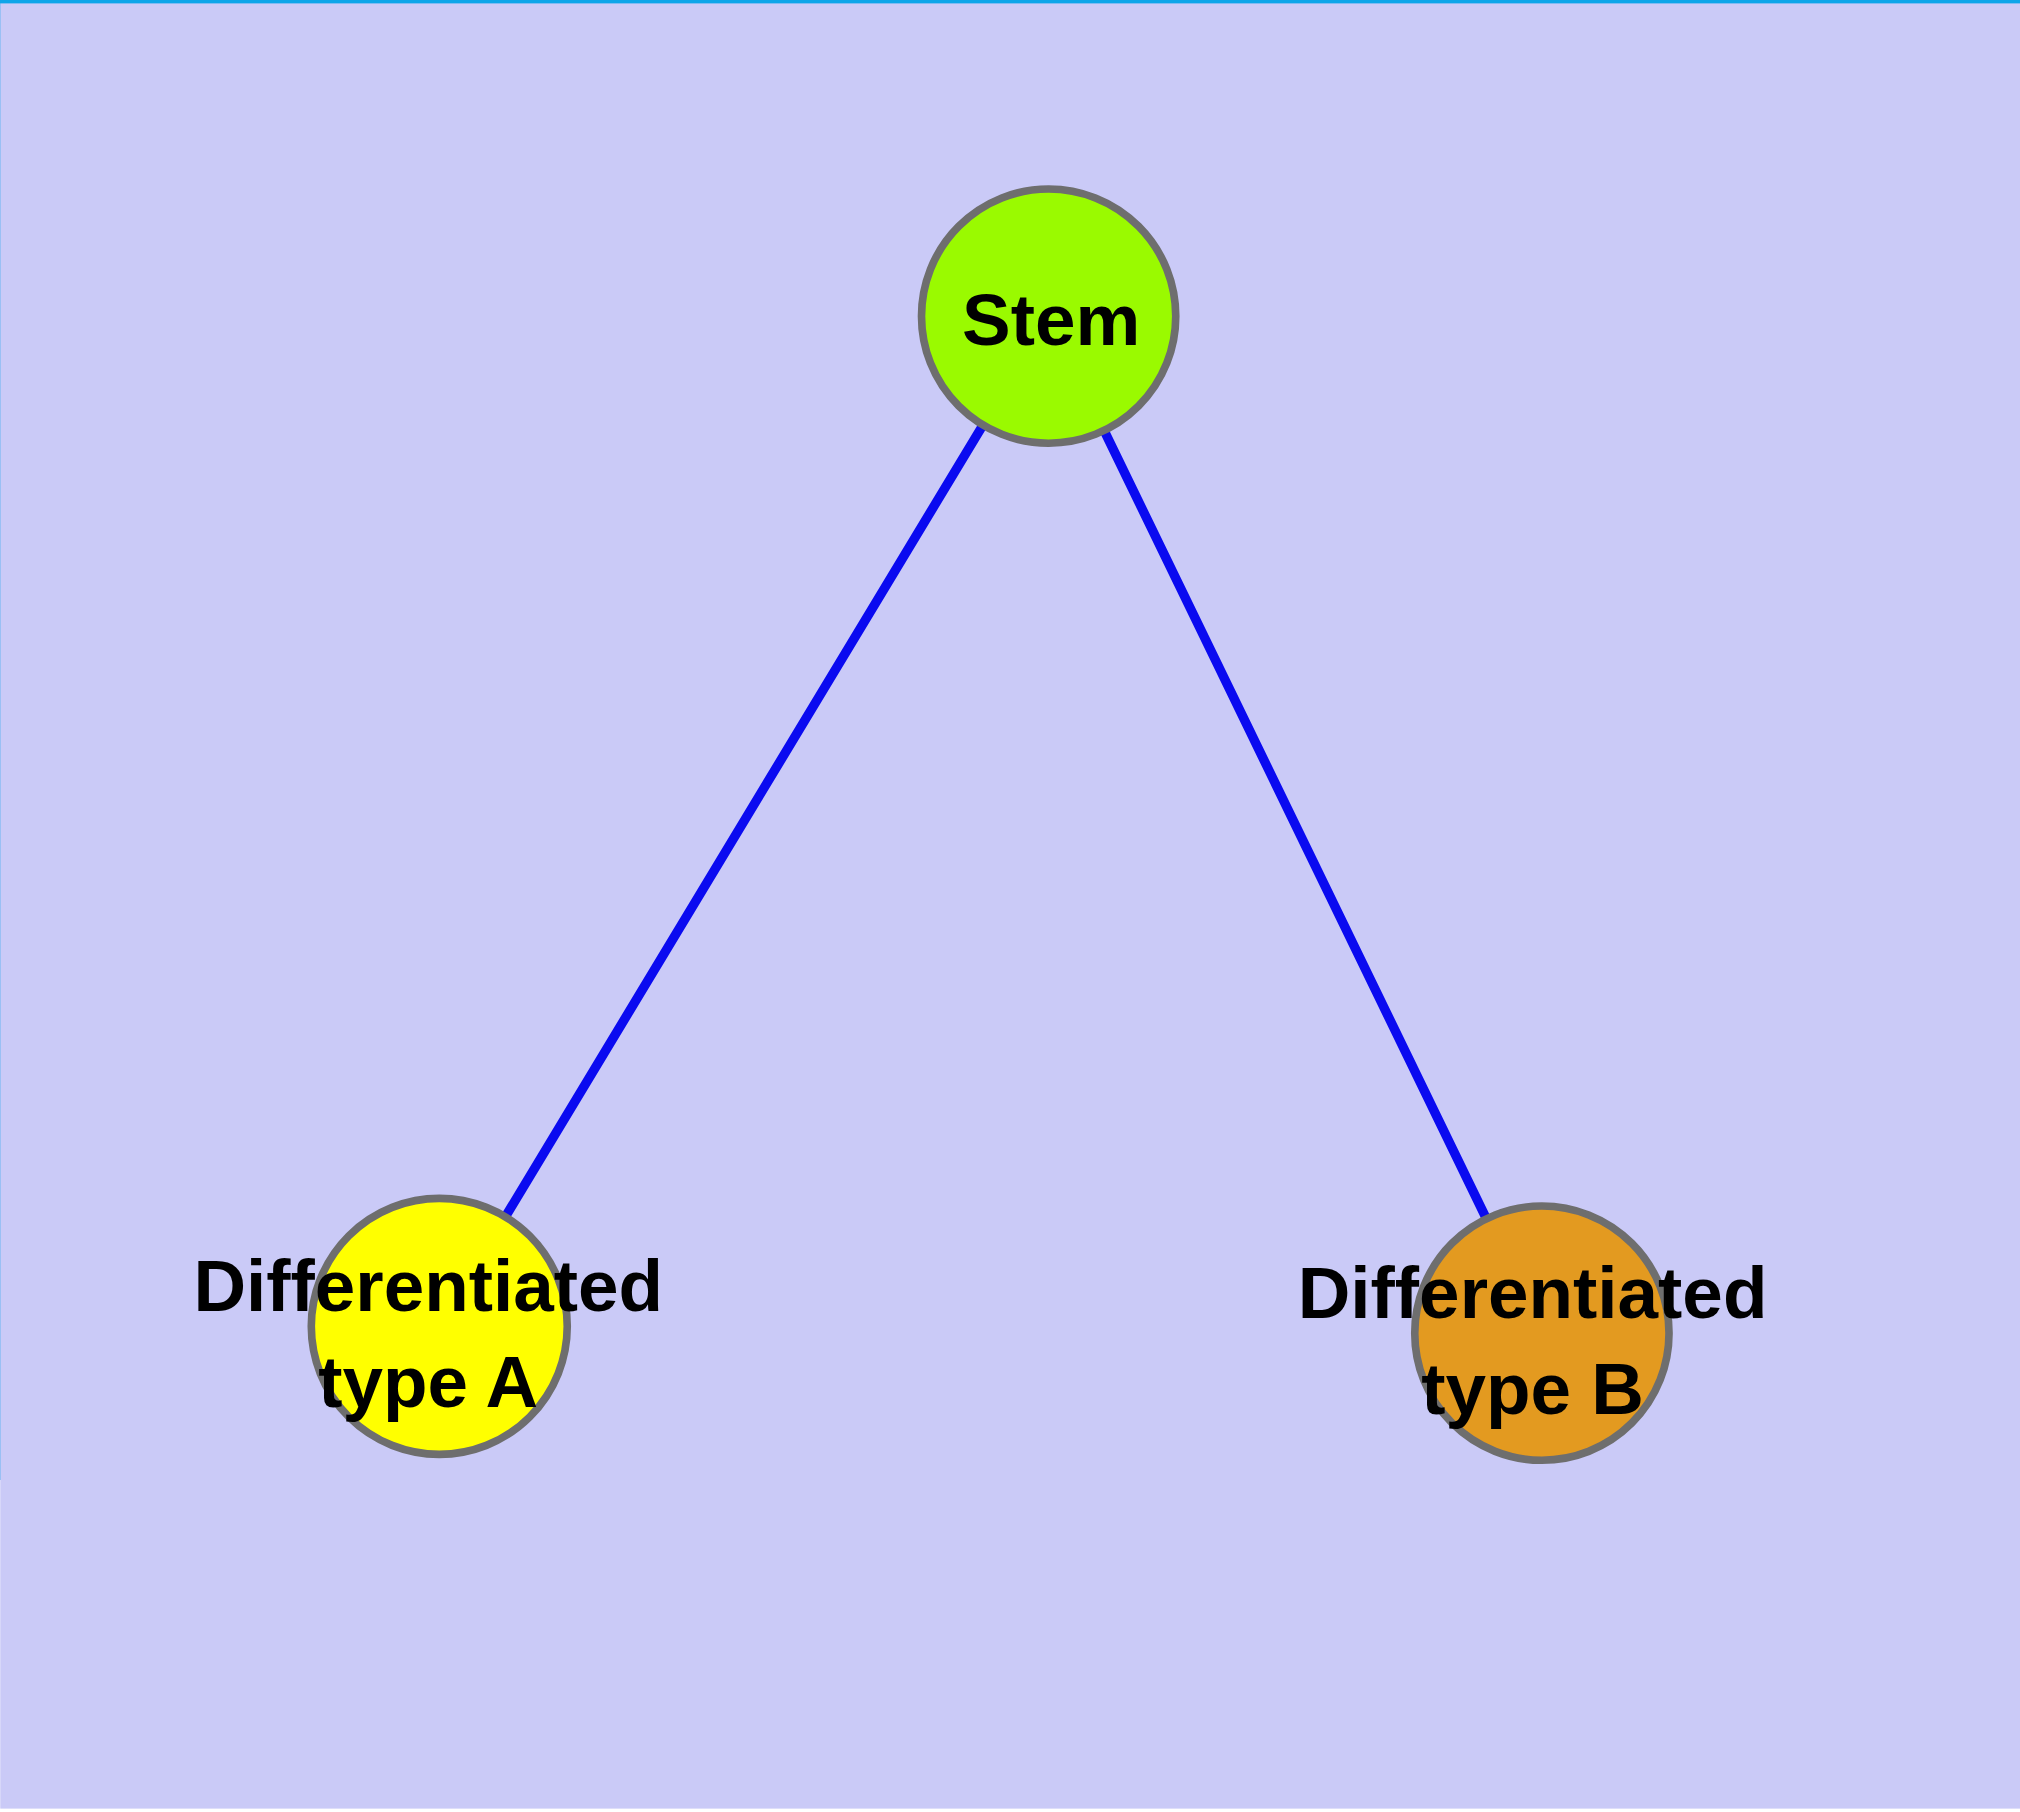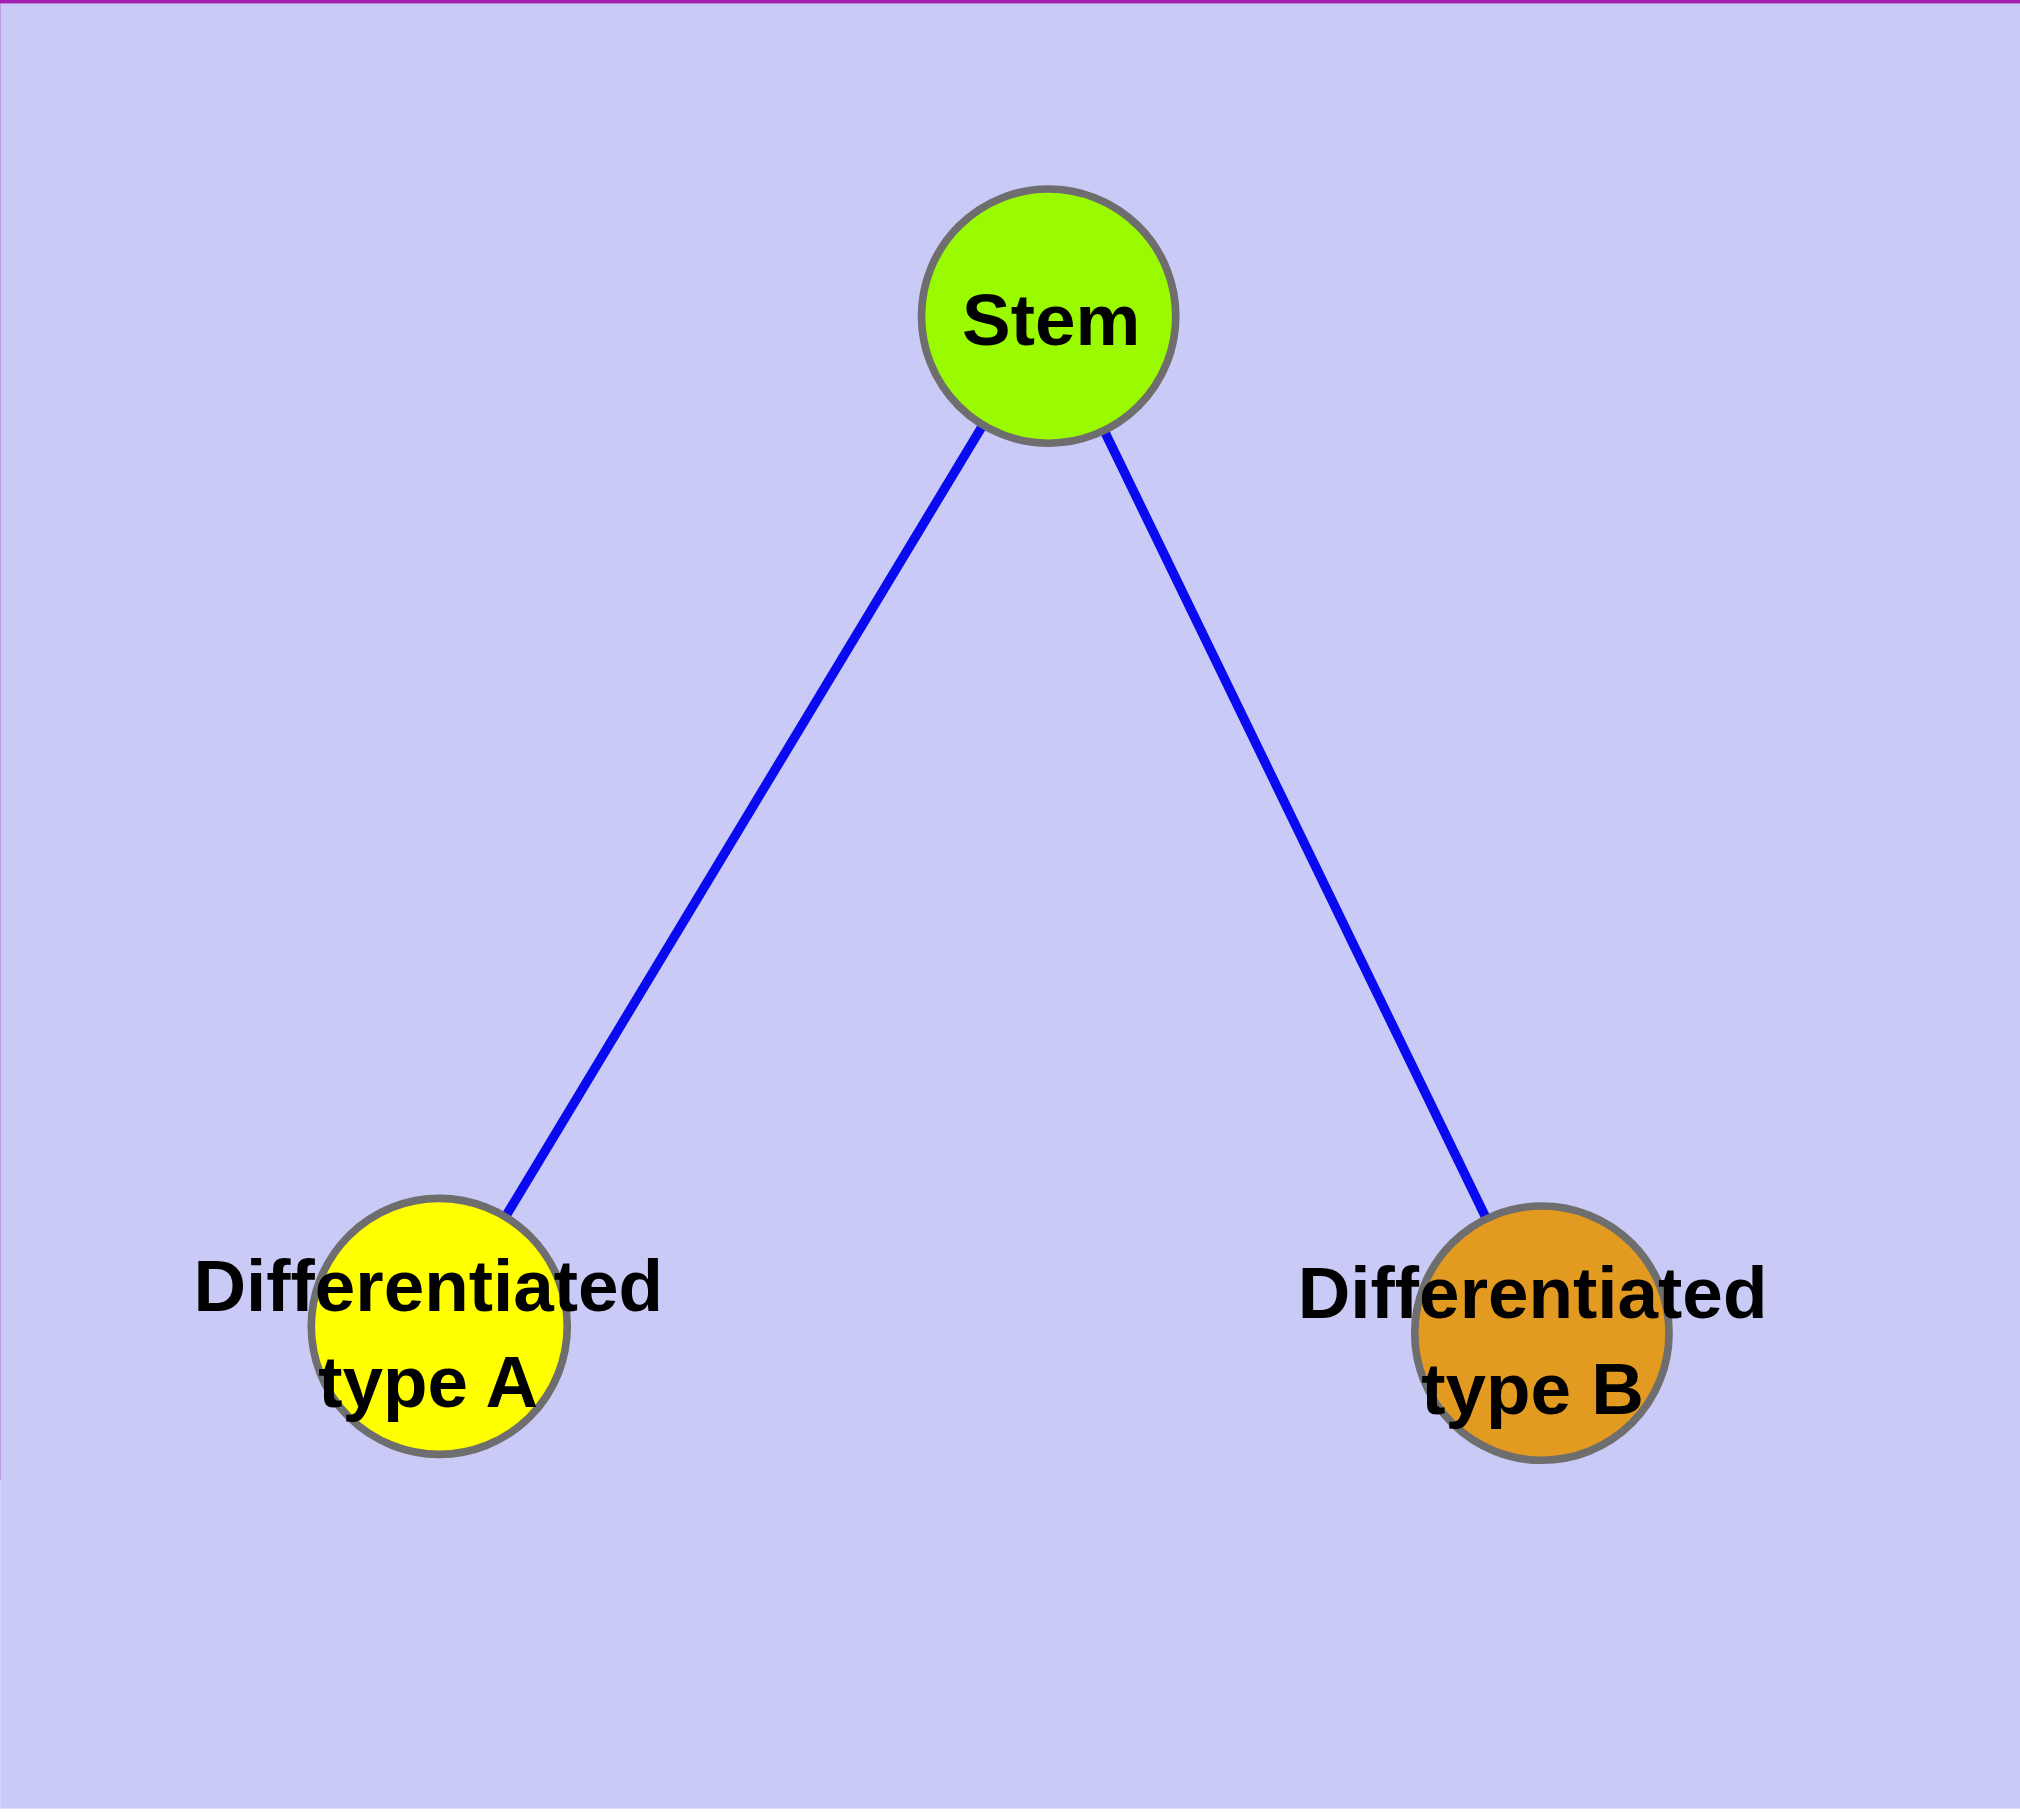--- a/index.html
+++ b/index.html
@@ -8,21 +8,21 @@
     background: #FFFFFF;
     width: 2021px;
     height: 1812px;
     overflow: hidden;
     font-family: "Liberation Sans", sans-serif;
   }
   .stage {
     position: relative;
     width: 2021px;
     height: 1480px;
-    background: #a21caf;
+    background: #0ea5e9;
     text-decoration: underline;
   }
   svg.graph {
     position: absolute;
     left: 0;
     top: 0;
     display: block;
   }
   .edge {
     stroke-width: 11;

